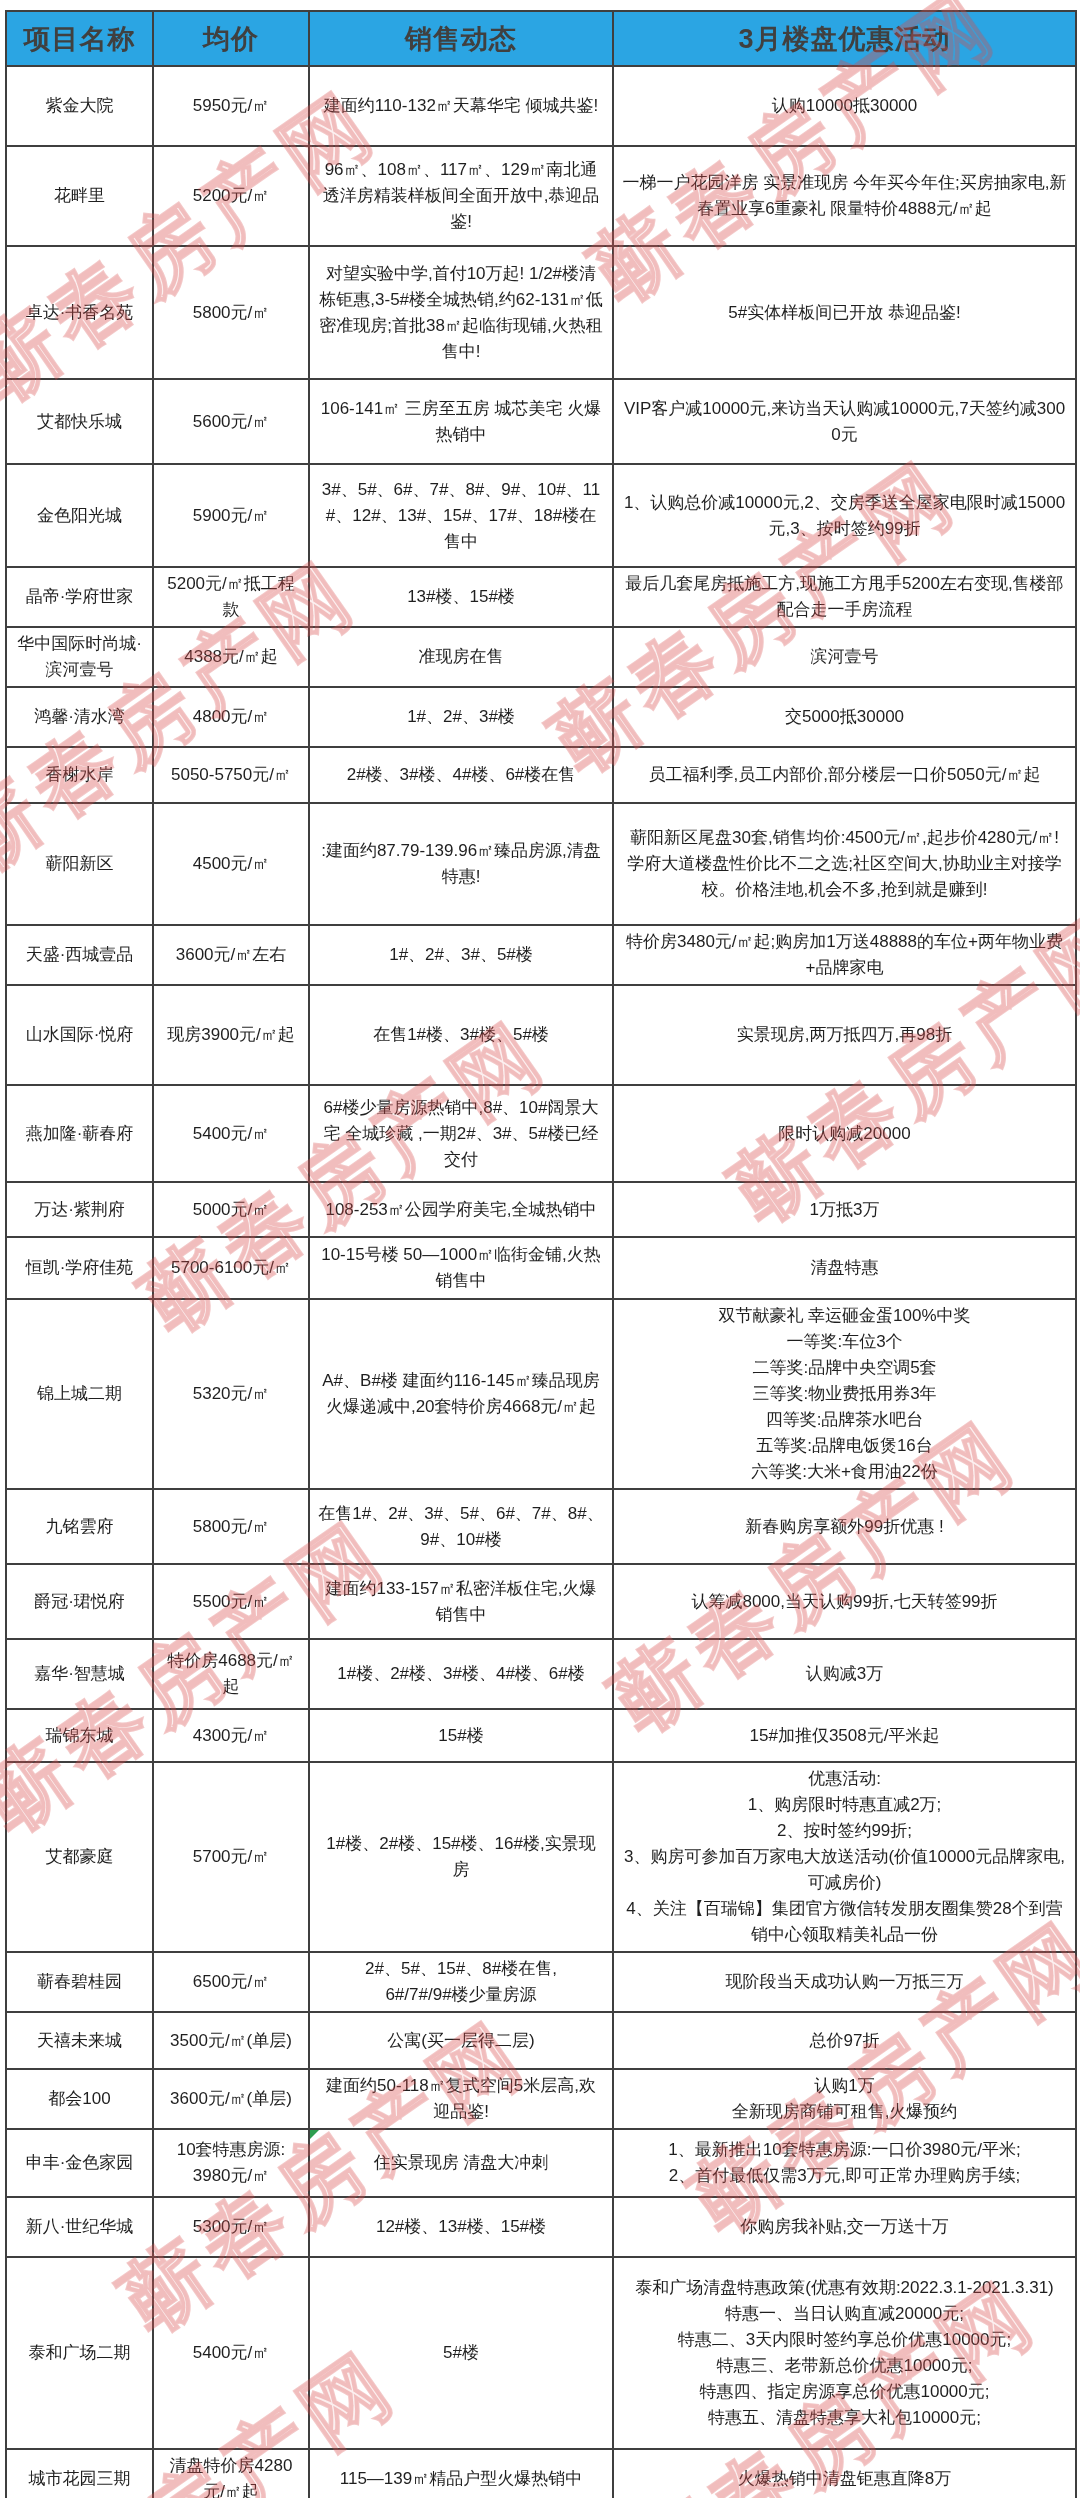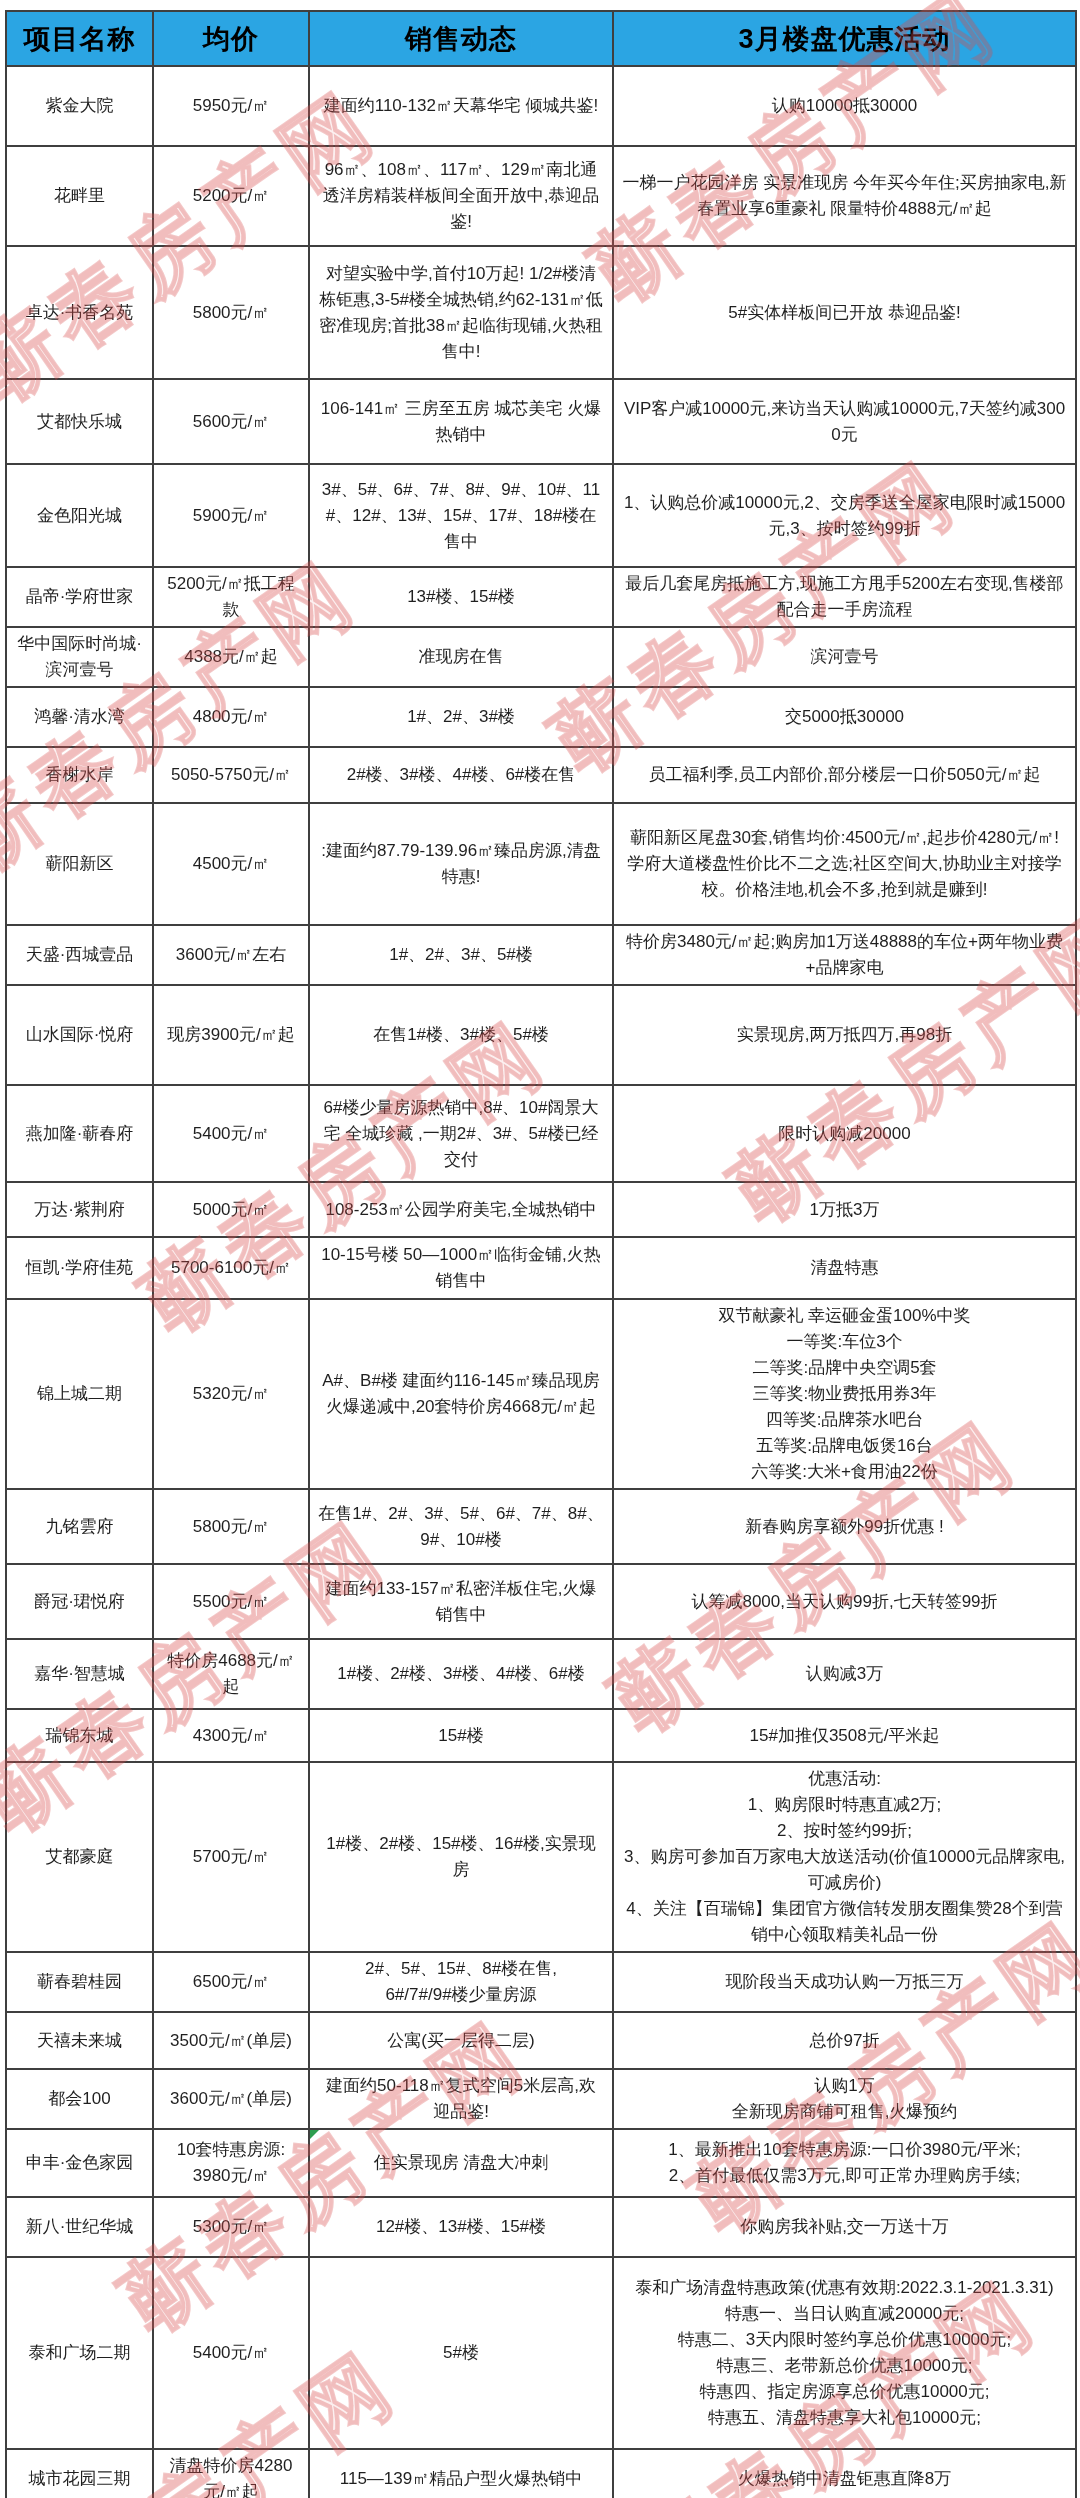--- a/index.html
+++ b/index.html
@@ -25,21 +25,21 @@
     border:2px solid #3f3f3f;
     padding:3px 8px;
     text-align:center;
     vertical-align:middle;
     font-size:17px;
     line-height:26px;
     word-break:break-all;
   }
   table.listings thead th{
     background:#2BA5E3;
-    color:#000000;
+    color:#404040;
     font-size:27px;
     font-weight:700;
     height:47px;
     letter-spacing:1px;
   }
   td.sales, td.promo, td.price{white-space:pre-line;}
   td.left{text-align:left;}
   td.name{font-size:18px;}
   td{position:relative;background:transparent;}
   .comment-marker{

